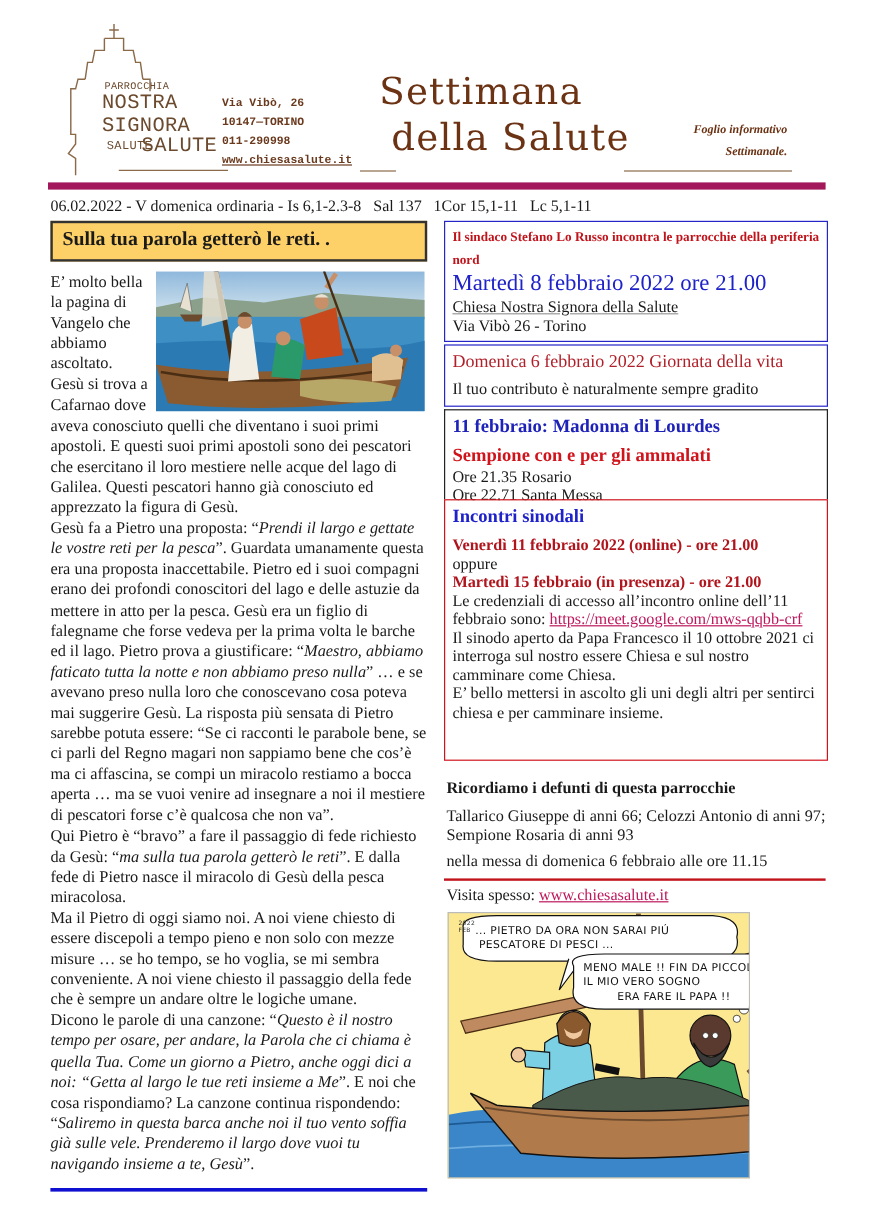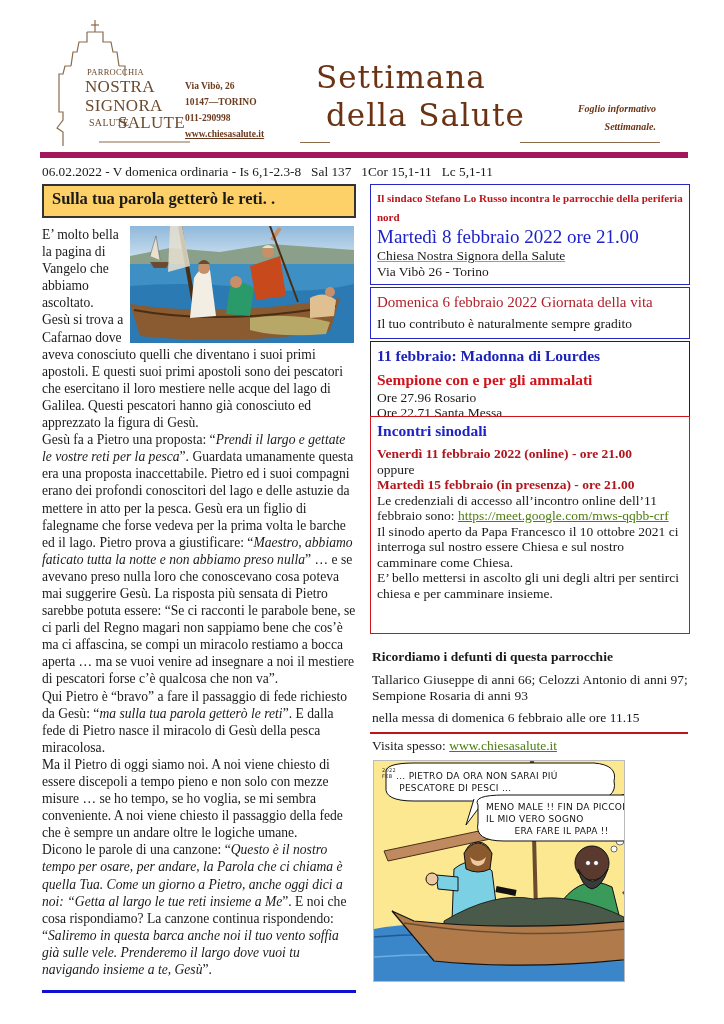--- a/index.html
+++ b/index.html
@@ -1,31 +1,31 @@
 <!DOCTYPE html>
 <html><head>
 <meta charset="utf-8">
 <style>
   * { box-sizing: border-box; margin: 0; padding: 0; }
   html, body { width: 724px; height: 1024px; background: #ffffff; overflow: hidden; }
   body { font-family: "Liberation Serif", "DejaVu Serif", serif; color: #1a1a1a; position: relative; }
-  a { color: #4d7c0f; text-decoration: underline; }
+  a { color: #be185d; text-decoration: underline; }
 
   
   #header { position: absolute; left: 0; top: 0; width: 724px; height: 160px; }
   #logo { position: absolute; left: 55px; top: 20px; width: 135px; height: 128px; }
   #logo svg { position: absolute; left: 0; top: 0; }
-  .logo-line { position: absolute; font-family: Liberation Serif, serif; color: #6b4a2e; letter-spacing: 0.3px; line-height: 1; }
+  .logo-line { position: absolute; font-family: Liberation Mono, monospace; color: #6b4a2e; letter-spacing: 0.3px; line-height: 1; }
   #logo-parrocchia { left: 32px; top: 48px; font-size: 8.5px; }
   #logo-nostra { left: 30px; top: 58px; font-size: 17px; }
   #logo-signora { left: 30px; top: 77px; font-size: 17px; }
   #logo-della { left: 34px; top: 98px; font-size: 10px; }
   #logo-salute { left: 63px; top: 94px; font-size: 17px; }
 
-  #address { position: absolute; left: 185px; top: 78px; font-family: Liberation Serif, serif; font-weight: bold; font-size: 9.5px; color: #6b3a1e; line-height: 16px; }
+  #address { position: absolute; left: 185px; top: 78px; font-family: Liberation Mono, monospace; font-weight: bold; font-size: 9.5px; color: #6b3a1e; line-height: 16px; }
   #address a { color: #6b3a1e; }
 
   #masthead { position: absolute; left: 316px; top: 58px; font-family: "DejaVu Serif", serif; font-weight: normal; color: #6b3213; font-size: 31px; line-height: 38px; letter-spacing: 1px; }
   #masthead .m2 { padding-left: 10px; }
   #masthead-line-left { position: absolute; left: 300px; top: 142px; width: 30px; height: 1px; background: #8b6a4a; }
   #tagline { position: absolute; left: 560px; top: 100px; font-family: "Liberation Serif", serif; font-style: italic; font-weight: bold; font-size: 10px; color: #6b3213; text-align: right; line-height: 18px; width: 96px; }
   #tagline-line { position: absolute; left: 520px; top: 142px; width: 140px; height: 1px; background: #8b6a4a; }
 
   #header-bar { position: absolute; left: 40px; top: 152px; width: 648px; height: 6px; background: #a3185a; }
 
@@ -183,21 +183,21 @@
   </div>
 
   <div id="box-vita" class="box">
     <div id="vita-title">Domenica 6 febbraio 2022 Giornata della vita</div>
     <div id="vita-text">Il tuo contributo è naturalmente sempre gradito</div>
   </div>
 
   <div id="box-lourdes" class="box">
     <div id="lourdes-title">11 febbraio: Madonna di Lourdes</div>
     <div id="lourdes-sub">Sempione con e per gli ammalati</div>
-    <div class="small-line">Ore 27.96 Rosario</div>
+    <div class="small-line">Ore 21.35 Rosario</div>
     <div class="small-line">Ore 22.71 Santa Messa</div>
   </div>
 
   <div id="box-sinodo" class="box">
     <div id="sinodo-title">Incontri sinodali</div>
     <div id="sinodo-first" class="sinodo-red">Venerdì 11 febbraio 2022 (online) - ore 21.00</div>
     <div class="sinodo-text">oppure</div>
     <div class="sinodo-red">Martedì 15 febbraio (in presenza) - ore 21.00</div>
     <div class="sinodo-text">
       <span>Le credenziali di accesso all’incontro online dell’11 febbraio sono: </span><a href="#">https://meet.google.com/mws-qqbb-crf</a>

